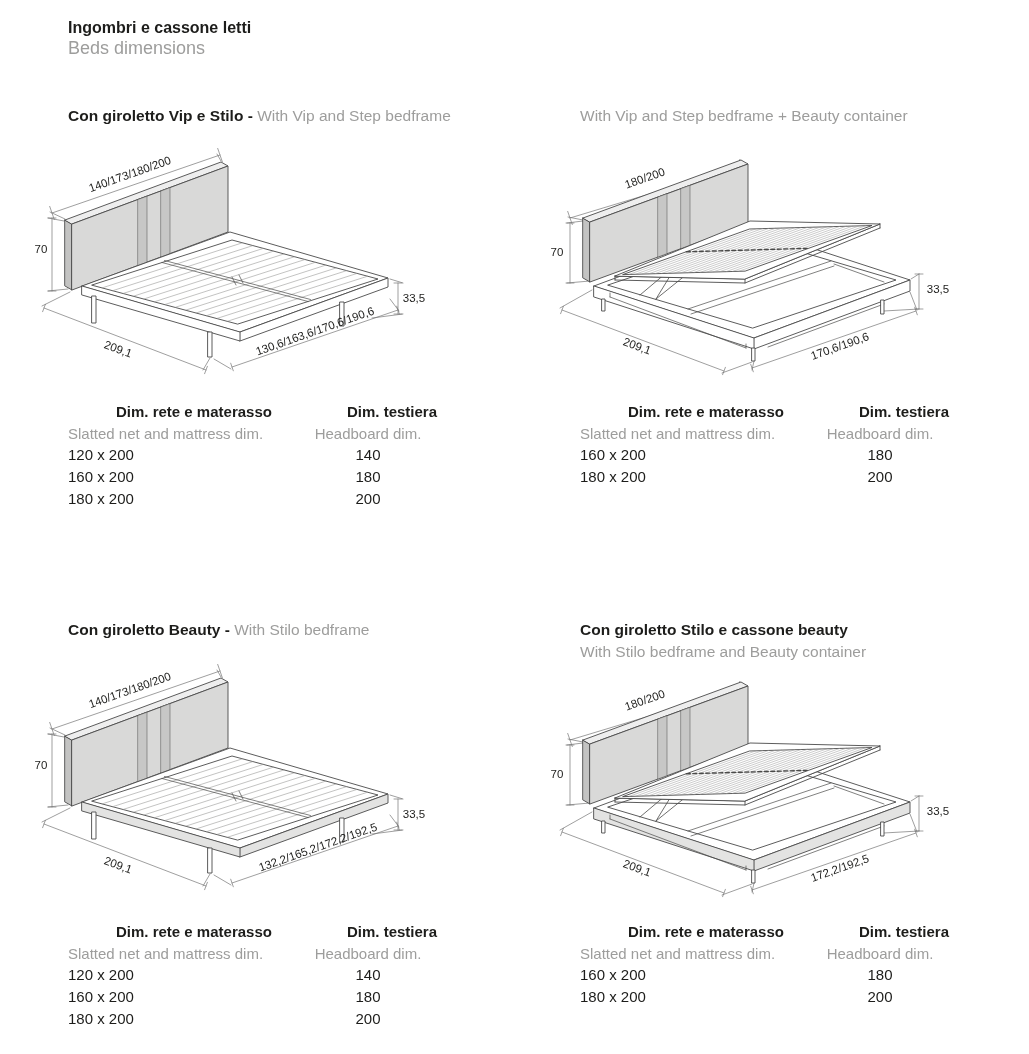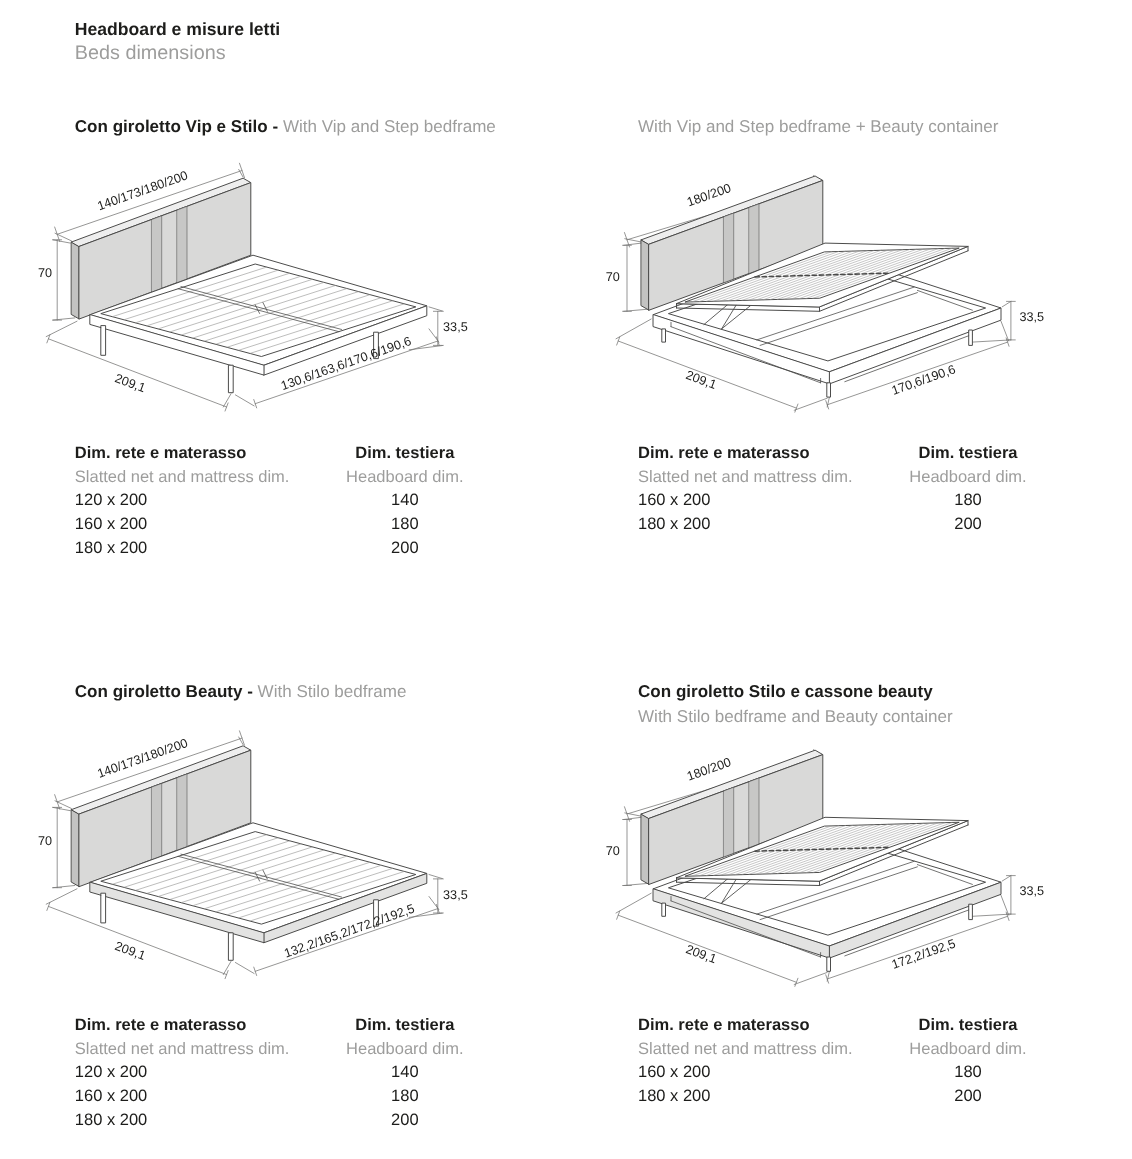--- a/index.html
+++ b/index.html
@@ -14,21 +14,21 @@
   .sec-h.stacked .hg{display:block;}
   .fig{position:absolute;}
   .fig svg{display:block;overflow:visible;}
   .dim{position:absolute;font-size:11.5px;line-height:13px;text-align:center;
        white-space:nowrap;color:#1d1d1b;}
   .rotU{transform:rotate(-19.5deg);}
   .rotV{transform:rotate(20deg);}
   .dims-table{position:absolute;display:flex;font-size:15px;line-height:21.7px;}
   .dt-col1{width:225px;}
   .dt-col2{width:150px;text-align:center;}
-  .dt-h{font-weight:bold;}
+  .dt-h{font-weight:bold;margin-left:48px;}
   .dt-s{color:#9d9d9c;}
   .stilo-fill{--side-fill:#e3e3e2;}
 </style>
 </head>
 <body>
 
 <div class="page">
 
   <svg width="0" height="0" style="position:absolute" aria-hidden="true">
     <defs>
@@ -84,21 +84,21 @@
         <path d="M75,118 L205,121 L340,66 M75,122 L205,125 L340,70 M75,118 L75,122 M205,121 L205,125 M340,66 L340,70"></path>
         <path d="M75,118 L210,63 L340,66 L205,121 Z" fill="#ffffff"></path>
         <path d="M83,116.5 L209.5,71 L332,67.5 L205.5,113 Z" fill="#ffffff"></path>
         <path stroke="#999998" stroke-width="0.5" d="M89.4,116.3L216,70.8 M95.9,116.1L222.4,70.6 M102.3,115.9L228.8,70.4 M108.8,115.8L235.3,70.3 M115.2,115.6L241.7,70.1 M121.7,115.4L248.2,69.9 M128.1,115.2L254.6,69.7 M134.6,115L261.1,69.5 M141,114.8L267.5,69.3 M147.5,114.7L274,69.2 M153.9,114.5L280.4,69 M160.4,114.3L286.9,68.8 M166.8,114.1L293.3,68.6 M173.3,113.9L299.8,68.4 M179.7,113.7L306.2,68.2 M186.2,113.6L312.7,68.1 M192.6,113.4L319.1,67.9 M199.1,113.2L325.6,67.7"></path>
         <path stroke-width="1.4" stroke-dasharray="4,2.5" d="M146.3,93.8 L268.8,90.3"></path>
       </g>
     </defs>
   </svg>
 
   <div class="abs" style="left:68px;top:17px">
-    <div class="page-title">Headboard e misure letti</div>
+    <div class="page-title">Ingombri e cassone letti</div>
     <div class="page-subtitle">Beds dimensions</div>
   </div>
 
   <div class="abs sec-h" style="left:68px;top:105px">
     <span class="hb">Con giroletto Vip e Stilo -</span>
     <span class="hg">With Vip and Step bedframe</span>
   </div>
   <div class="abs sec-h stacked" style="left:580px;top:105px">
     <span class="hg">With Vip and Step bedframe + Beauty container</span>
   </div>

